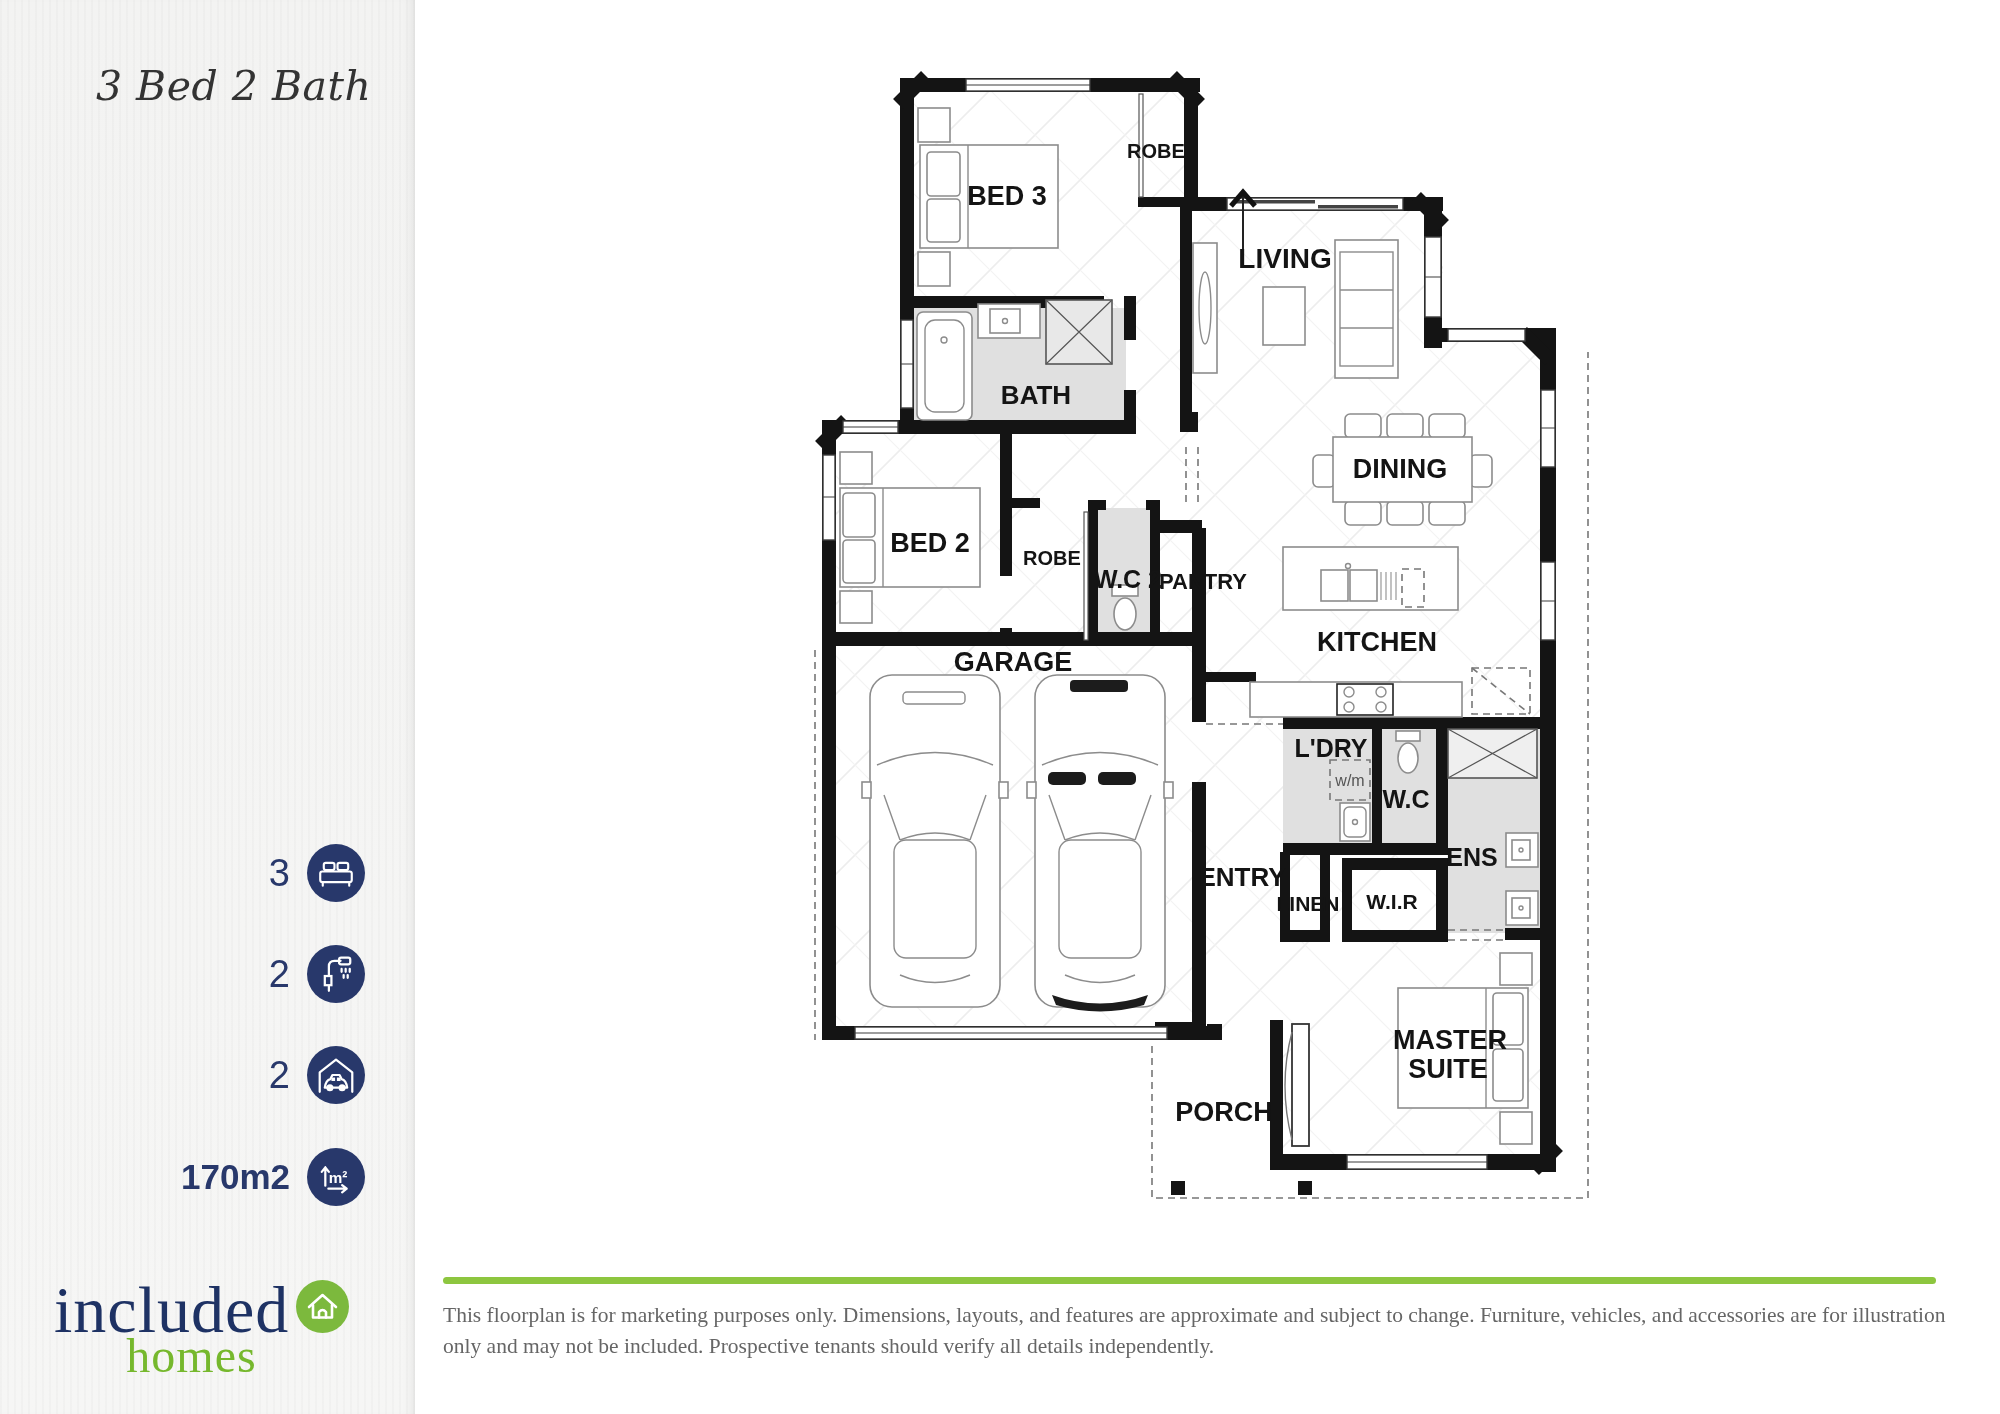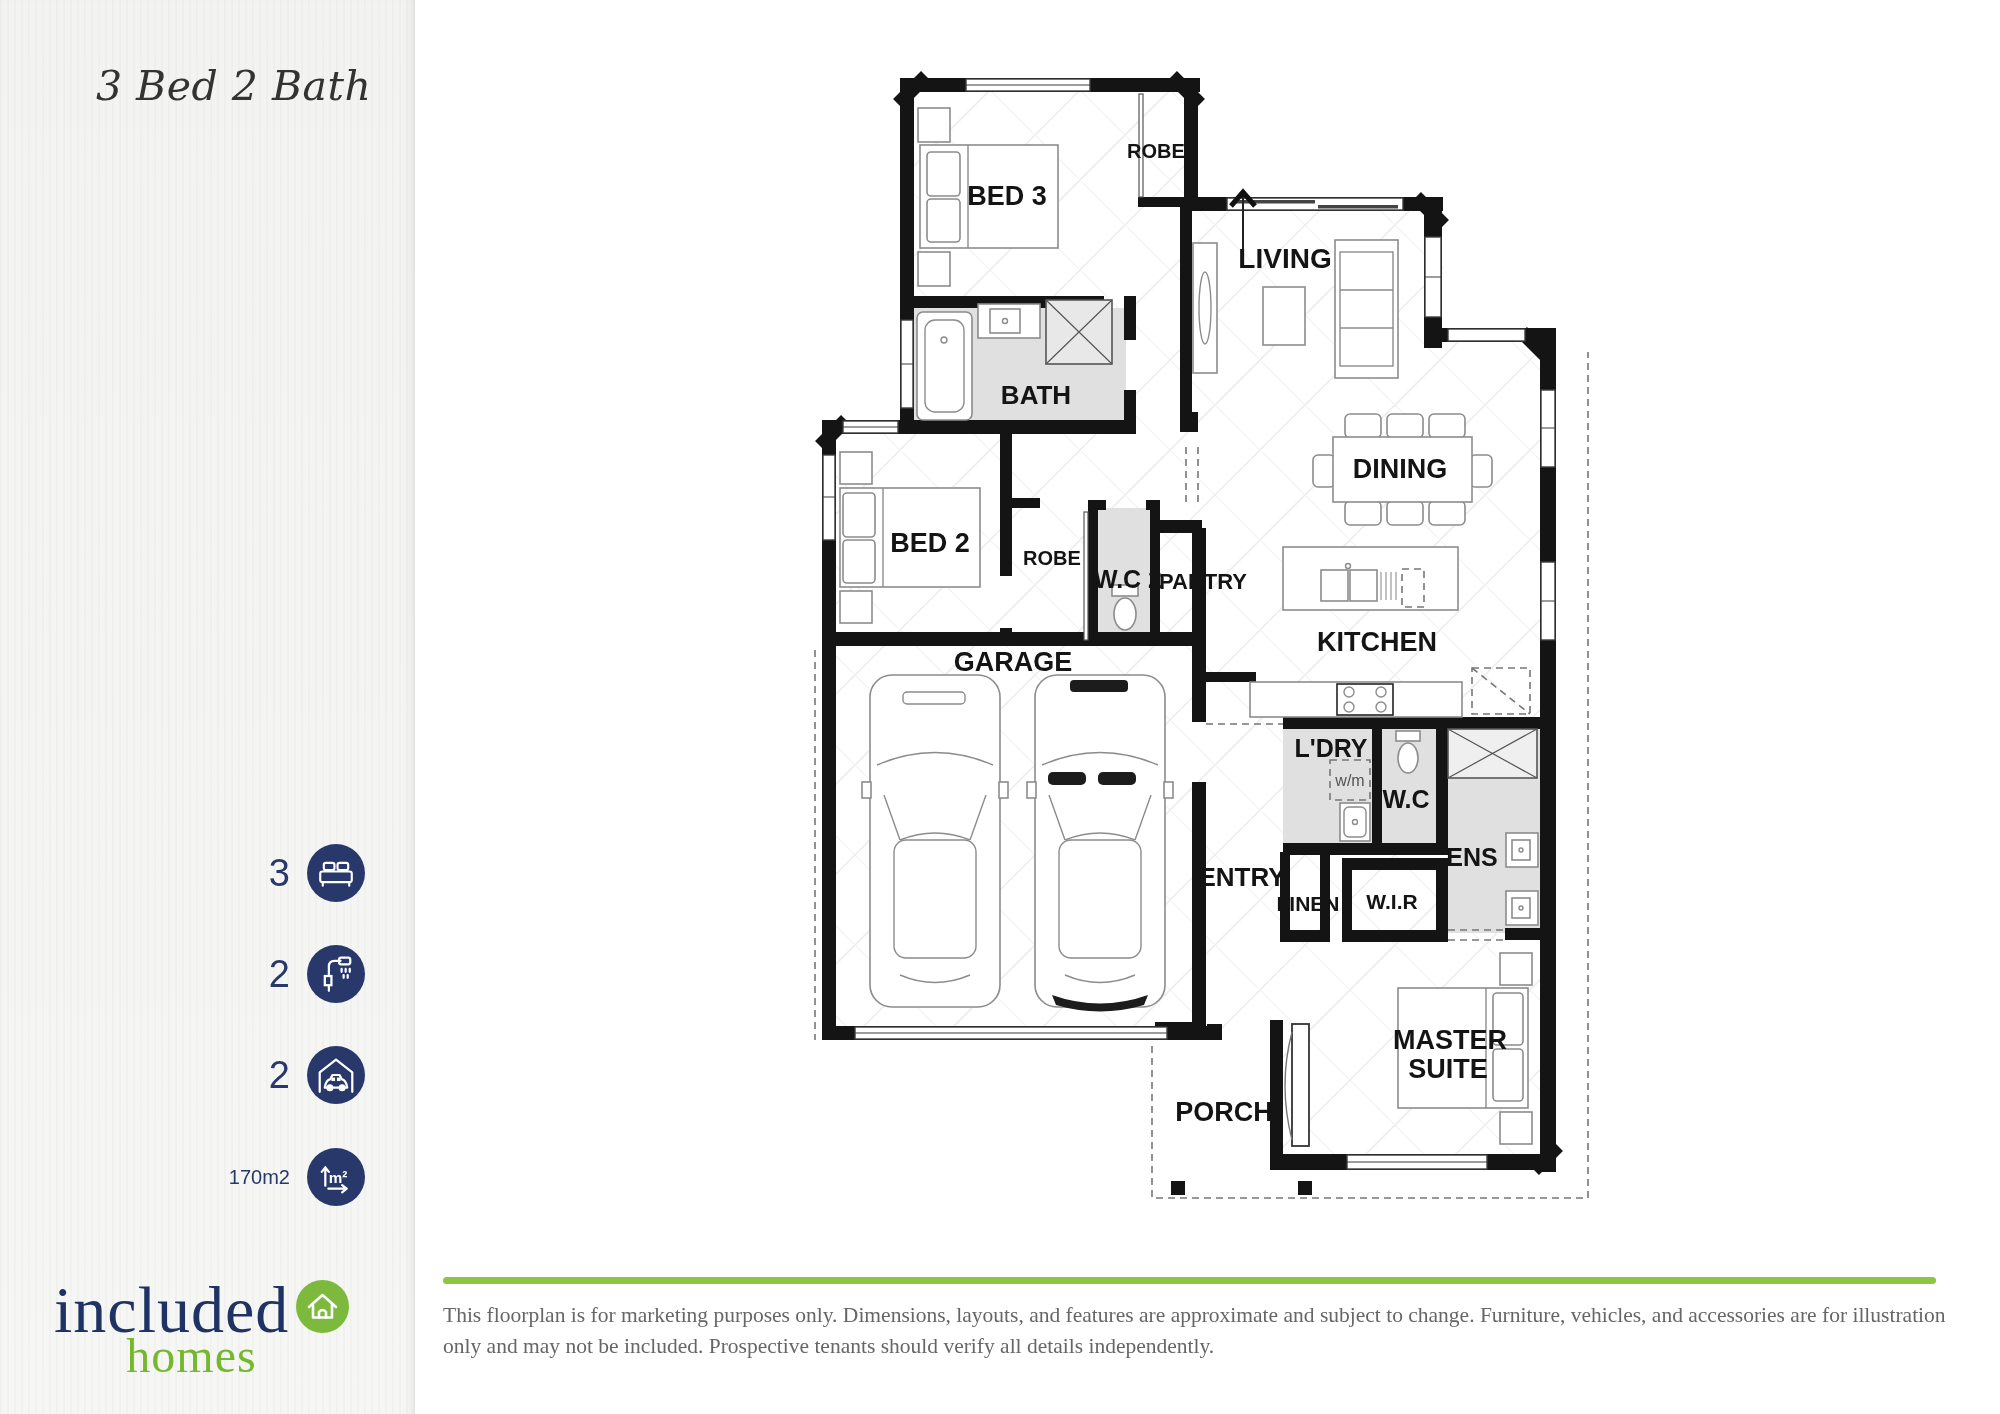--- a/index.html
+++ b/index.html
@@ -7,21 +7,21 @@
   
   #sidebar{position:absolute;left:0;top:0;width:415px;height:1414px;
     background:
       repeating-linear-gradient(90deg, rgba(0,0,0,0.018) 0 2px, rgba(255,255,255,0) 2px 7px),
       linear-gradient(180deg,#f3f3f2,#f6f6f5);
     box-shadow: inset -10px 0 14px -10px rgba(0,0,0,0.10);}
   .title{position:absolute;left:96px;top:62px;font-family:"DejaVu Serif","Liberation Serif",serif;
     font-style:italic;font-size:41px;color:#333;letter-spacing:.5px;white-space:nowrap;}
   .statrow{position:absolute;left:150px;width:215px;height:58px;display:flex;align-items:center;justify-content:flex-end;gap:17px;}
   .statnum{font-size:38px;color:#28386b;font-weight:500;letter-spacing:0;}
-  .statnum.small{font-size:20px;}
+  .statnum.small{font-size:35px;font-weight:bold;}
   .staticon{width:58px;height:58px;flex:0 0 auto;}
   
   #logo{position:absolute;left:50px;top:1272px;width:320px;height:110px;}
   .logo-main{position:absolute;left:4px;top:0;font-family:"Liberation Serif",serif;
     font-size:66px;color:#1e3264;letter-spacing:1px;}
   .logo-sub{position:absolute;left:0;top:56px;width:283px;text-align:center;
     font-family:"Liberation Serif",serif;font-size:48px;color:#76b82d;letter-spacing:1px;}
   .logo-badge{position:absolute;left:246px;top:8px;width:53px;height:53px;}
   
   #greenbar{position:absolute;left:443px;top:1277px;width:1493px;height:7px;border-radius:4px;background:#8dc63f;}

